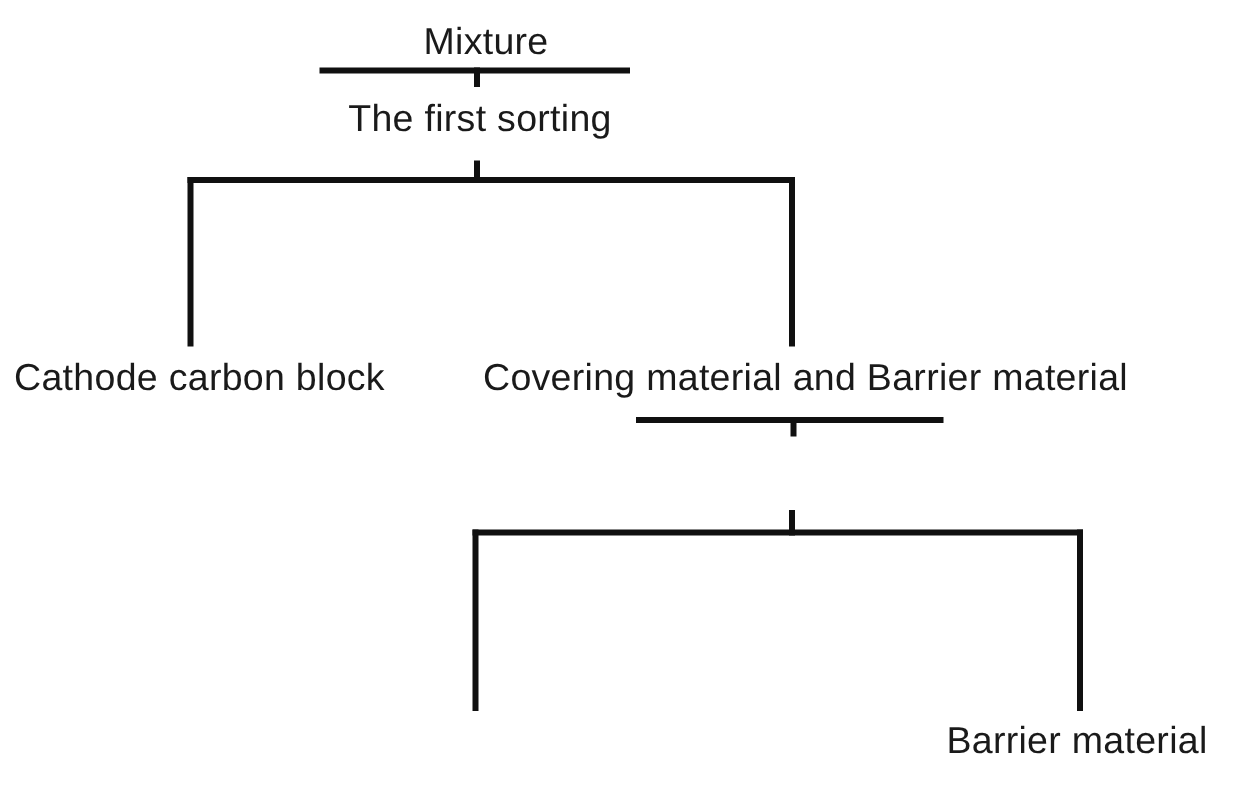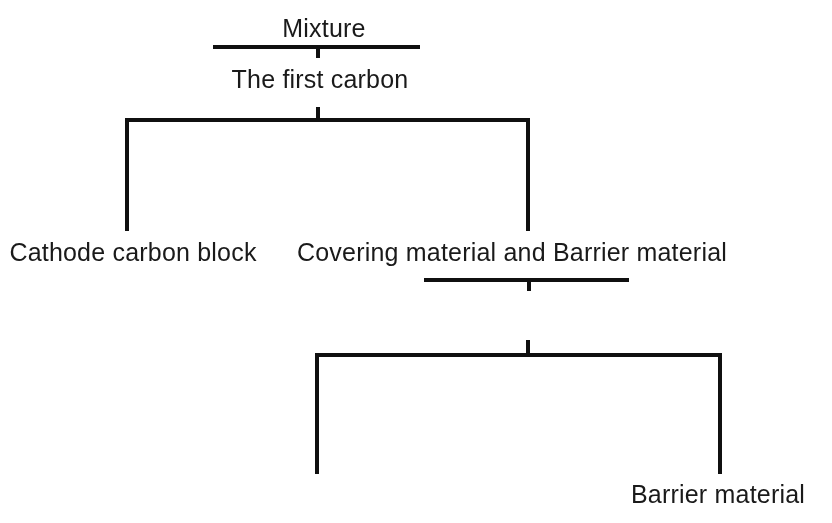--- a/index.html
+++ b/index.html
@@ -35,33 +35,33 @@
 <body>
 
 <div class="canvas">
 
   <div class="label" style="left:324px; top:14px;">Mixture</div>
 
   <div class="hline" style="left:213px; top:45px; width:207px;"></div>
 
   <div class="vline" style="left:316px; top:45px; height:13px;"></div>
 
-  <div class="label" style="left:320px; top:65px;">The first carbon</div>
+  <div class="label" style="left:320px; top:65px;">The first sorting</div>
 
   <div class="vline" style="left:316px; top:107px; height:15px;"></div>
 
   <div class="hline" style="left:125px; top:118px; width:405px;"></div>
 
   <div class="vline" style="left:125px; top:118px; height:113px;"></div>
 
   <div class="vline" style="left:526px; top:118px; height:113px;"></div>
 
   <div class="label" style="left:120px; top:238px;margin-left:13px;">Cathode carbon block</div>
 
-  <div class="label" style="left:512px; top:238px;">Covering material and Barrier material</div>
+  <div class="label" style="left:537px; top:238px;">Covering material and Barrier material</div>
 
   <div class="hline" style="left:424px; top:278px; width:205px;"></div>
 
   <div class="vline" style="left:527px; top:278px; height:13px;"></div>
 
 
   <div class="vline" style="left:526px; top:340px; height:17px;"></div>
 
   <div class="hline" style="left:315px; top:353px; width:407px;"></div>
 

